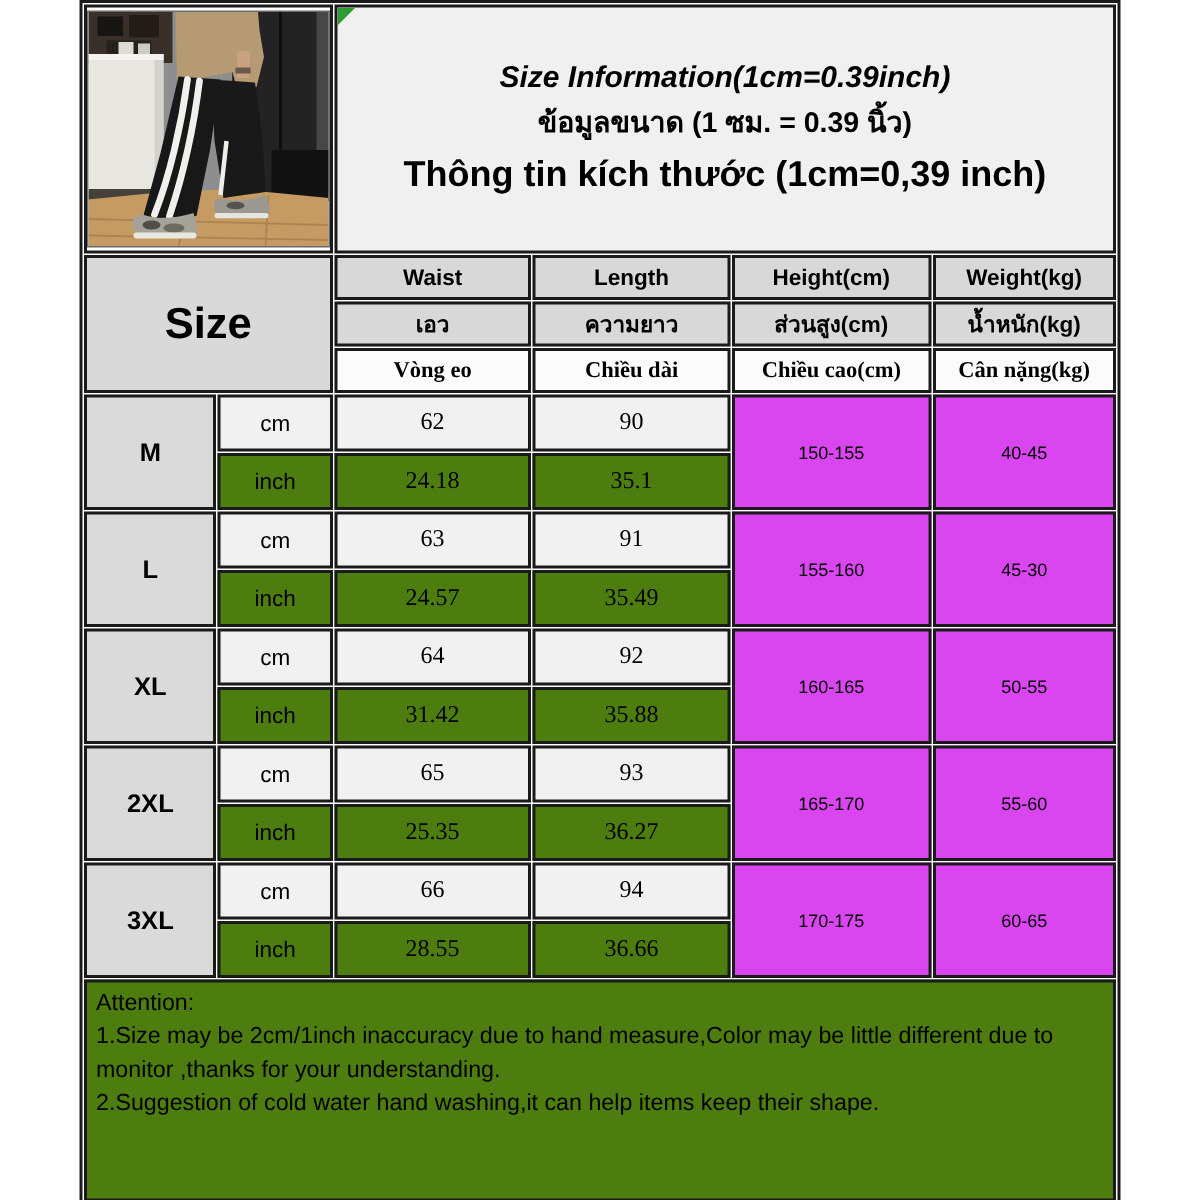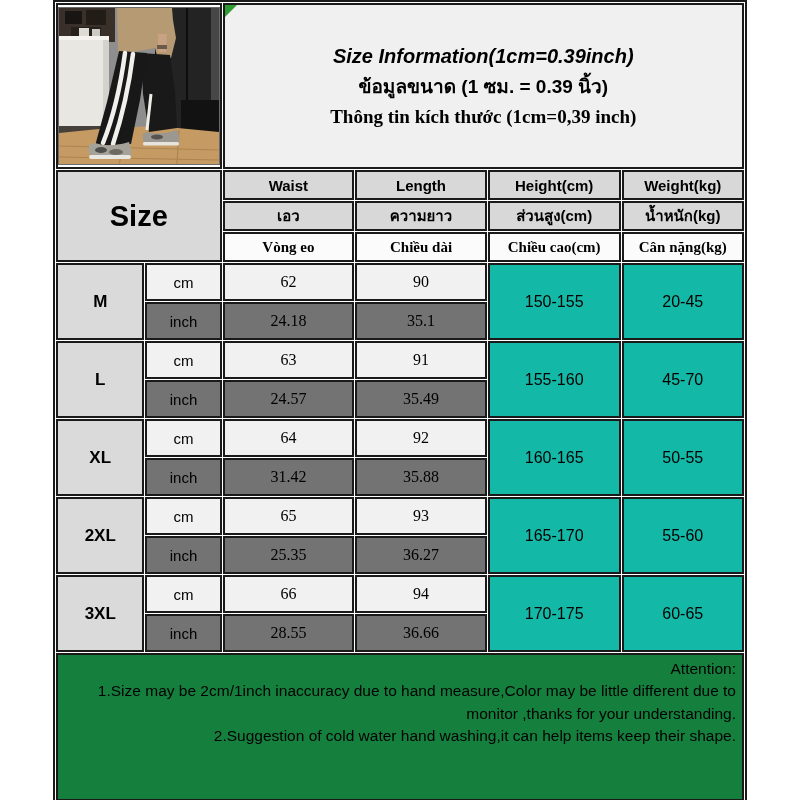--- a/index.html
+++ b/index.html
@@ -21,36 +21,36 @@
   .title-row td { height:160px; }
   .hdr td { height:24px; }
   .cm-row td, .inch-row td { height:32px; }
   .attention-row td { height:138px; }
 
   
   .photo-cell { background:#ffffff; padding:0; }
   .title-cell { background:#f0f0f0; position:relative; }
   .title-line-en { font-weight:700; font-size:20px; line-height:1.55;font-style:italic; }
   .title-line-th { font-weight:700; font-size:19px; line-height:1.55; }
-  .title-line-vi { font-weight:700; font-size:19px; line-height:1.55;font-family:Liberation Serif, serif; }
+  .title-line-vi { font-weight:700; font-size:24px; line-height:1.55; }
 
   .corner-tri { position:absolute; top:0; left:0; width:12px; height:12px; }
 
   .size-big-cell { background:#d9d9d9; font-weight:700; font-size:29px; }
   .hdr-cell { background:#d8d8d8; font-weight:700; font-size:15px; }
   .hdr-cell-vi { background:#fbfbfb; font-weight:700; font-size:15px;font-family:Liberation Serif, serif; }
 
   .size-label-cell { background:#dadada; font-weight:700; font-size:17px; }
   .unit-cell { font-weight:400; font-size:15px; }
   .val-cell { font-size:16px; font-weight:400;font-family:Liberation Serif, serif; }
-  .range-cell { background:#14b8a6; font-size:16px; font-weight:400; }
+  .range-cell { background:#d946ef; font-size:12px; font-weight:400; }
   .bg-cm { background:#f1f1f1; }
-  .bg-inch { background:#737373; }
-
-  .attention-cell { background:#15803d; text-align:right; vertical-align:top; padding:3px 6px; }
+  .bg-inch { background:#4d7c0f; }
+
+  .attention-cell { background:#4d7c0f; text-align:left; vertical-align:top; padding:3px 6px; }
   .attention-cell div { font-size:15.5px; line-height:1.45; font-weight:400; }
 
   svg.photo { display:block; margin:2px auto; border:1px solid #6b6b6b; }
 </style>
 </head>
 <body>
 
 <div class="sheet">
   <table class="size-table">
     <colgroup>
@@ -140,35 +140,35 @@
       <td class="hdr-cell-vi">Chiều cao(cm)</td>
       <td class="hdr-cell-vi">Cân nặng(kg)</td>
     </tr>
 
     <tr class="cm-row">
       <td rowspan="2" class="size-label-cell">M</td>
       <td class="unit-cell bg-cm">cm</td>
       <td class="val-cell bg-cm">62</td>
       <td class="val-cell bg-cm">90</td>
       <td rowspan="2" class="range-cell">150-155</td>
-      <td rowspan="2" class="range-cell">20-45</td>
+      <td rowspan="2" class="range-cell">40-45</td>
     </tr>
     <tr class="inch-row">
       <td class="unit-cell bg-inch">inch</td>
       <td class="val-cell bg-inch">24.18</td>
       <td class="val-cell bg-inch">35.1</td>
     </tr>
 
     <tr class="cm-row">
       <td rowspan="2" class="size-label-cell">L</td>
       <td class="unit-cell bg-cm">cm</td>
       <td class="val-cell bg-cm">63</td>
       <td class="val-cell bg-cm">91</td>
       <td rowspan="2" class="range-cell">155-160</td>
-      <td rowspan="2" class="range-cell">45-70</td>
+      <td rowspan="2" class="range-cell">45-30</td>
     </tr>
     <tr class="inch-row">
       <td class="unit-cell bg-inch">inch</td>
       <td class="val-cell bg-inch">24.57</td>
       <td class="val-cell bg-inch">35.49</td>
     </tr>
 
     <tr class="cm-row">
       <td rowspan="2" class="size-label-cell">XL</td>
       <td class="unit-cell bg-cm">cm</td>

